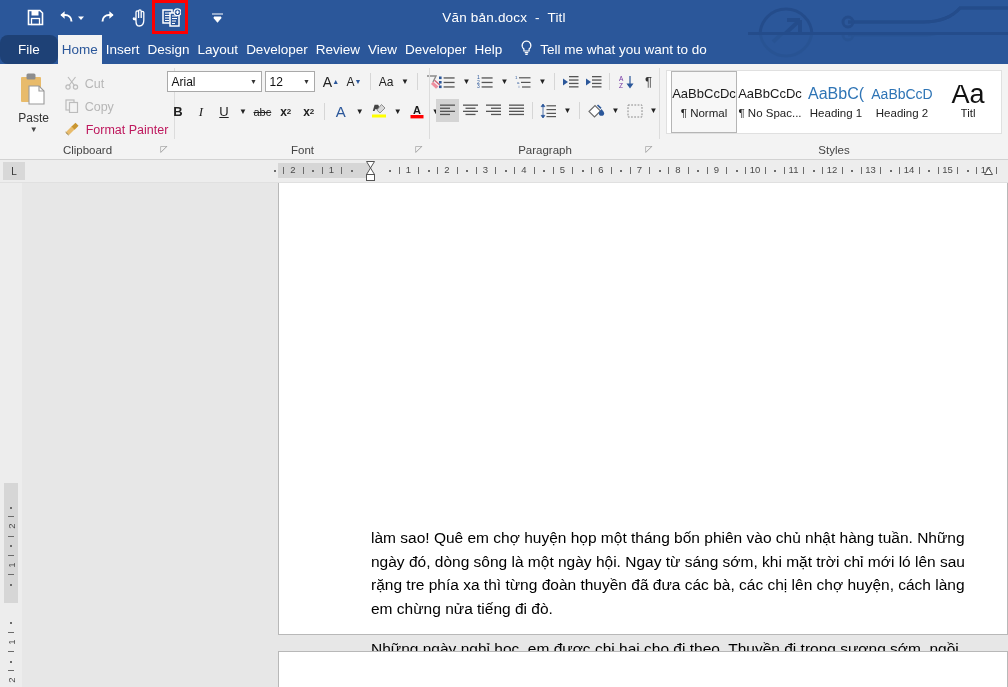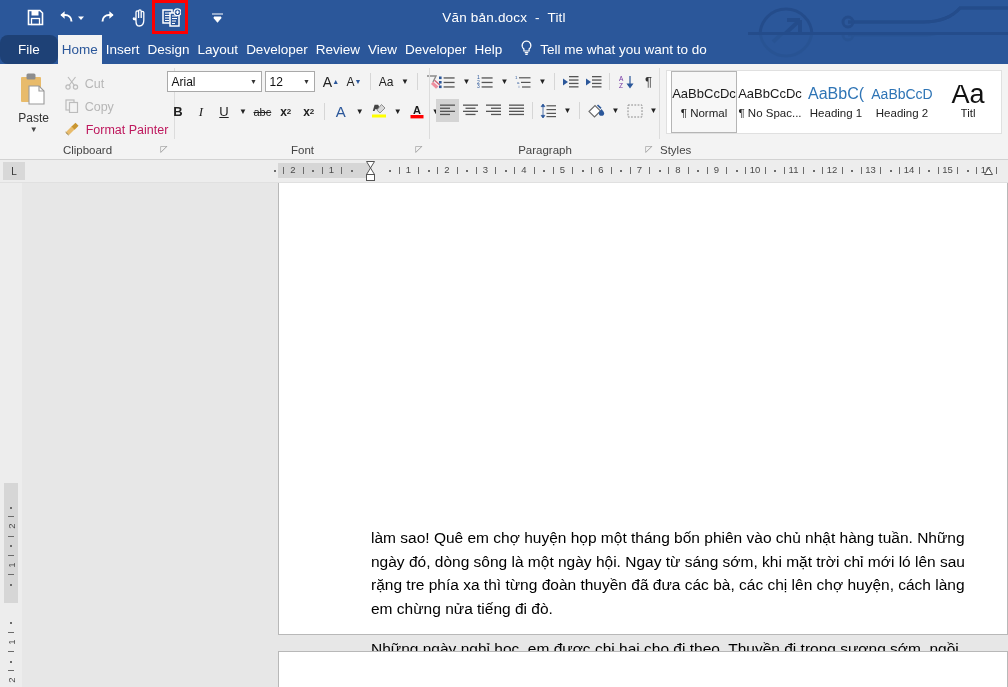--- a/index.html
+++ b/index.html
@@ -549,21 +549,21 @@
           <div class="stile h2">
             <span class="prev">AaBbCcD</span>
             <span class="nm">Heading 2</span>
           </div>
           <div class="stile title">
             <span class="prev">Aa</span>
             <span class="nm">Titl</span>
           </div>
         </div>
       </div>
-      <div class="glabel" style="text-align:left;">
+      <div class="glabel" style="text-align:center;">
         <span>Styles</span>
       </div>
     </div>
   </div>
 
   <div class="hruler">
     <div class="tabstop">L</div>
     <div class="hr-track">
       <div class="hr-margin" style="left:0px;width:92px;"></div>
       <div class="hr-ticks" id="hrticks">

